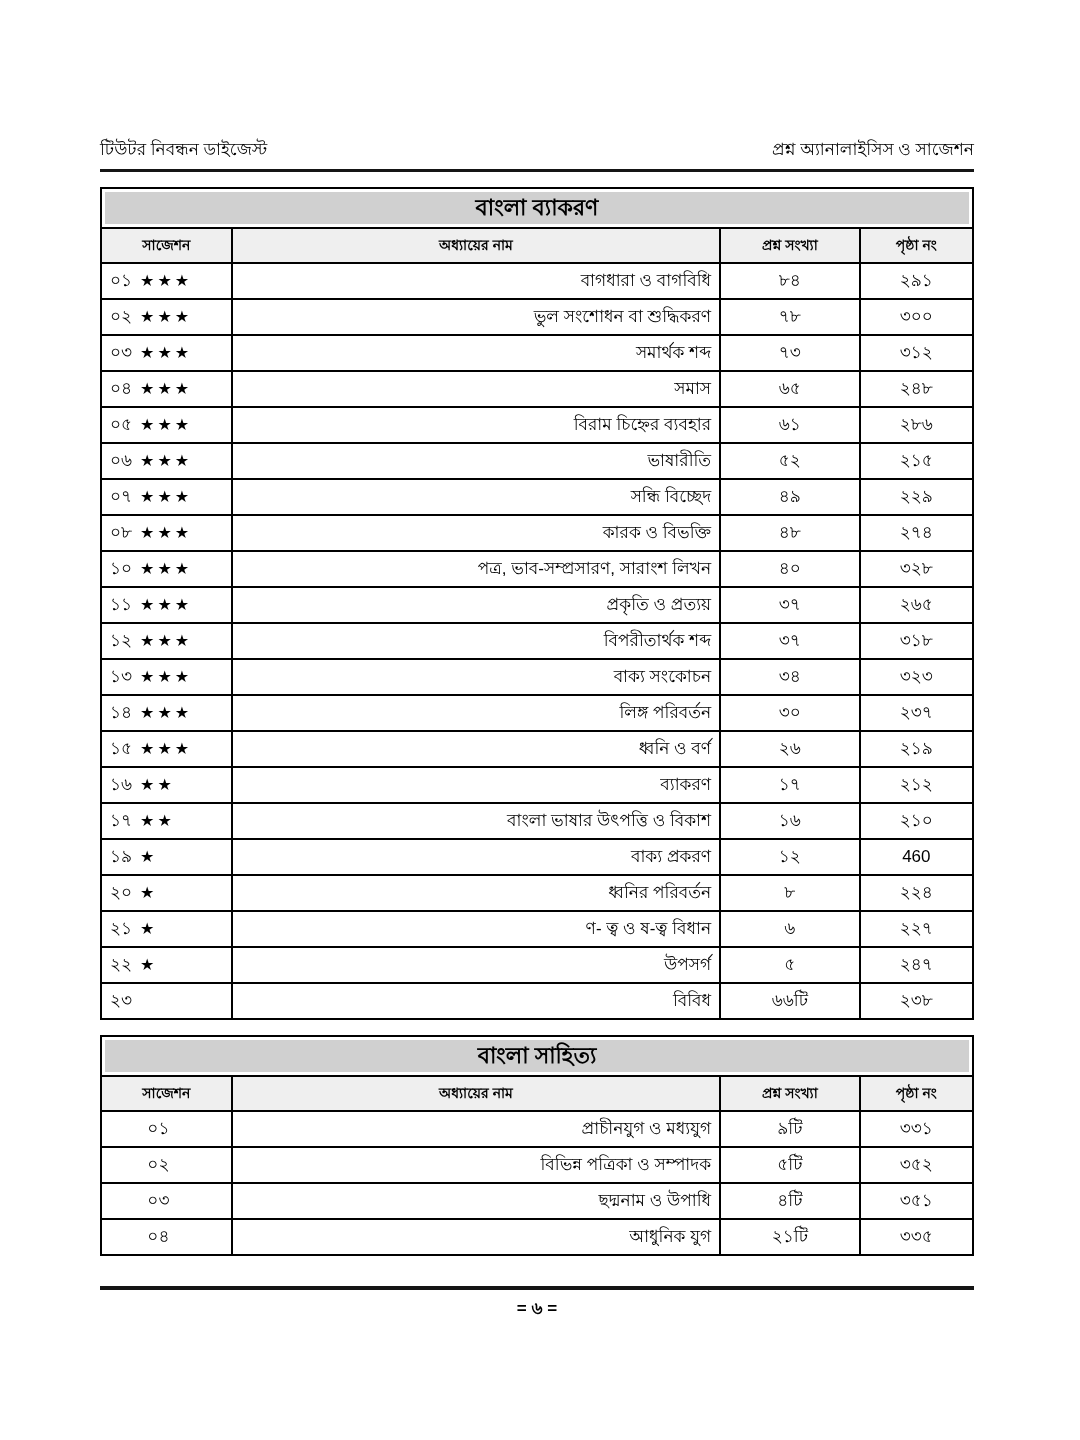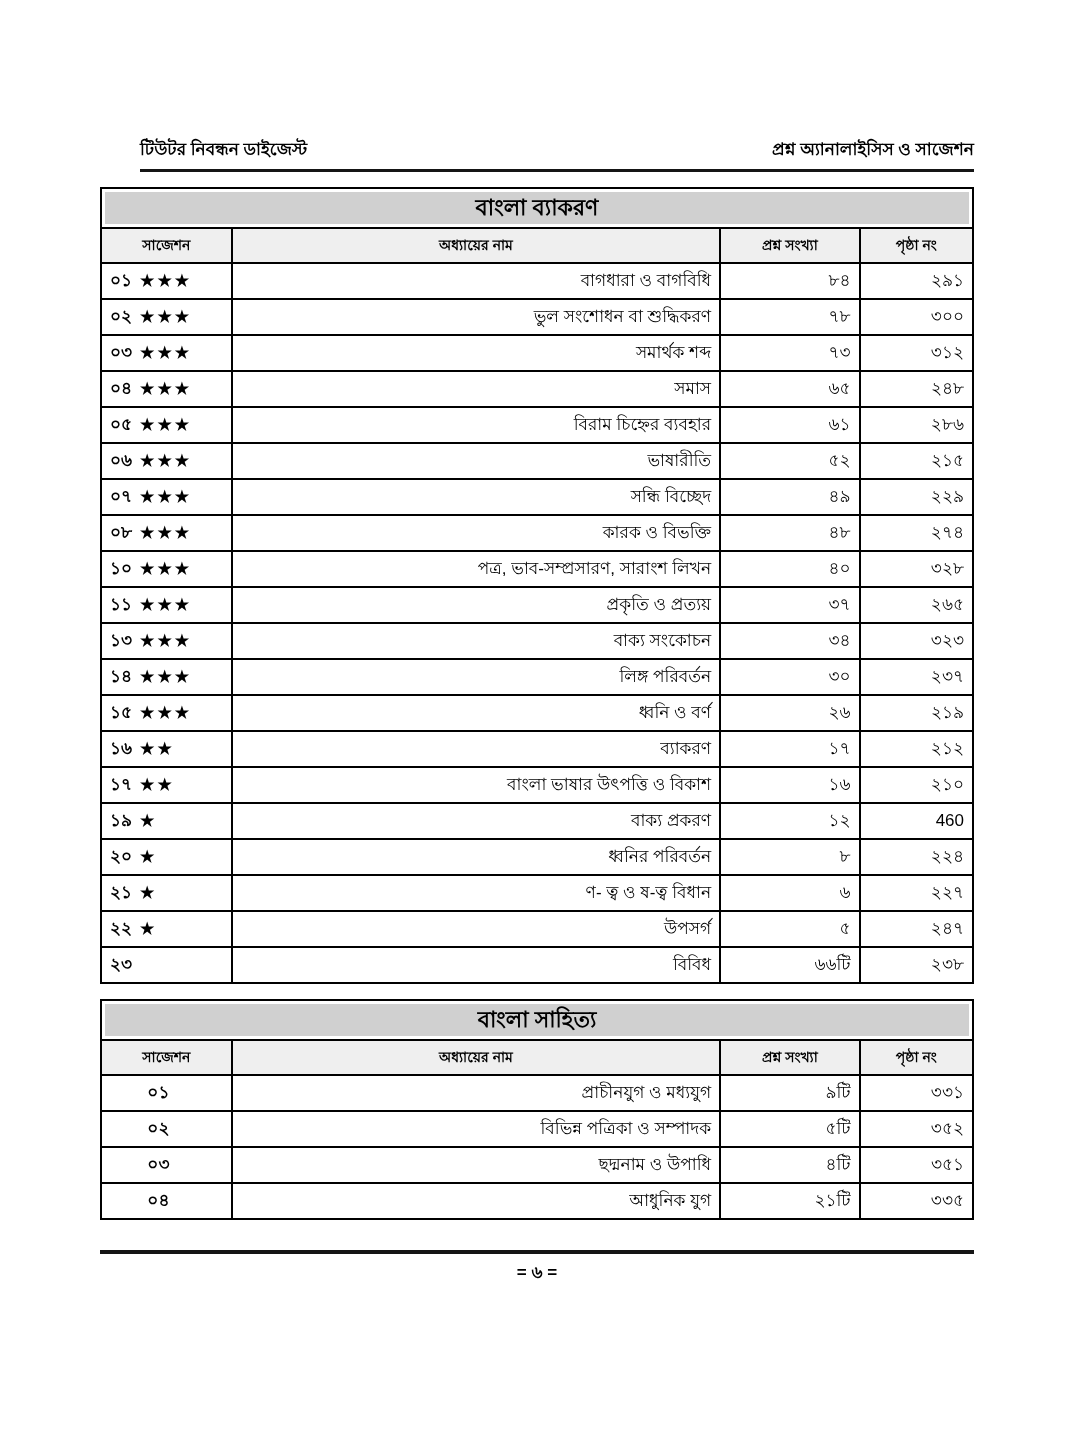--- a/index.html
+++ b/index.html
@@ -8,24 +8,23 @@
     font-family: "Liberation Sans", sans-serif;
     color: #000;
     position: relative;
   }
   .sheet { position: absolute; inset: 0; background: #fff; }
   .content { position: absolute; left: 100px; top: 136px; width: 874px; }
 
   
   .page-header {
     display: flex; justify-content: space-between; align-items: flex-end;
-    font-size: 17px; font-weight: bold;
+    font-size: 17px; font-weight: normal;
     padding-bottom: 5px;
     border-bottom: 3px solid var(--rule_color, #151515);
-    margin-left: 40px;
   }
 
   
   table.suggest-table {
     border-collapse: collapse;
     width: 100%;
     margin-top: 15px;
     table-layout: fixed;
   }
   table.suggest-table td, table.suggest-table th {
@@ -45,24 +44,24 @@
     line-height: 1.1;
     padding: 4px 0;
   }
   tr.head-tr th {
     background: var(--header_row_bg, #efefef);
     font-size: 14px; font-weight: bold;
     height: 29px; padding: 2px 6px;
     text-align: center;
   }
   tbody.rows td { height: 30px; font-size: 17px; padding: 2px 8px; background: #fff; }
-  td.c-serial { font-weight: bold; white-space: nowrap; padding-left: 12px; }
+  td.c-serial { font-weight: normal; white-space: nowrap; padding-left: 12px; }
   td.c-serial .stars { letter-spacing: 3px; margin-left: 8px; font-size: 16px; }
   td.c-chapter { text-align: right; padding-left: 12px; margin-top: 19px; }
-  td.c-q, td.c-p { text-align: right; }
+  td.c-q, td.c-p { text-align: center; }
   table[data-table="1"] td.c-serial { text-align: center; padding-left: 0; }
 
   
   .page-footer { margin-top: 30px; }
   .footer-rule { height: 4px; background: var(--rule_color, #151515); }
   .footer-page { text-align: center; font-weight: bold; font-size: 17px; margin-top: 5px; }
 </style>
 </head>
 <body>
 
@@ -149,20 +148,26 @@
             <td class="c-q">৪০</td>
             <td class="c-p">৩২৮</td>
           </tr>
           <tr>
             <td class="c-serial"><span>১১</span><span class="stars">★★★</span></td>
             <td class="c-chapter">প্রকৃতি ও প্রত্যয়</td>
             <td class="c-q">৩৭</td>
             <td class="c-p">২৬৫</td>
           </tr>
           <tr>
+            <td class="c-serial"><span>১২</span><span class="stars">★★★</span></td>
+            <td class="c-chapter">বিপরীতার্থক শব্দ</td>
+            <td class="c-q">৩৭</td>
+            <td class="c-p">৩১৮</td>
+          </tr>
+          <tr>
             <td class="c-serial"><span>১৩</span><span class="stars">★★★</span></td>
             <td class="c-chapter">বাক্য সংকোচন</td>
             <td class="c-q">৩৪</td>
             <td class="c-p">৩২৩</td>
           </tr>
           <tr>
             <td class="c-serial"><span>১৪</span><span class="stars">★★★</span></td>
             <td class="c-chapter">লিঙ্গ পরিবর্তন</td>
             <td class="c-q">৩০</td>
             <td class="c-p">২৩৭</td>

